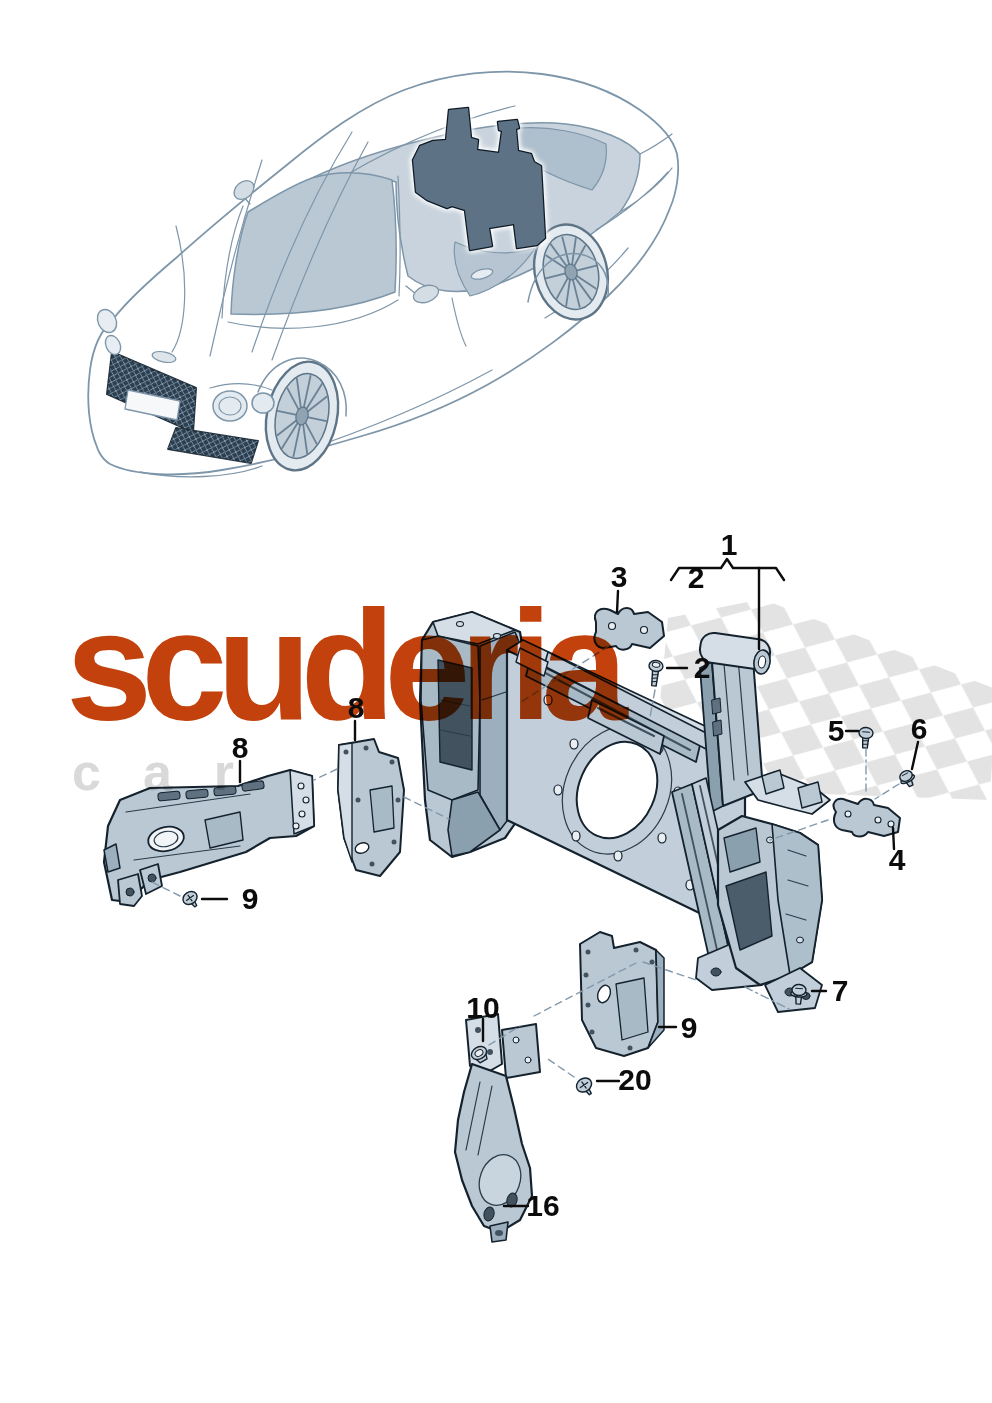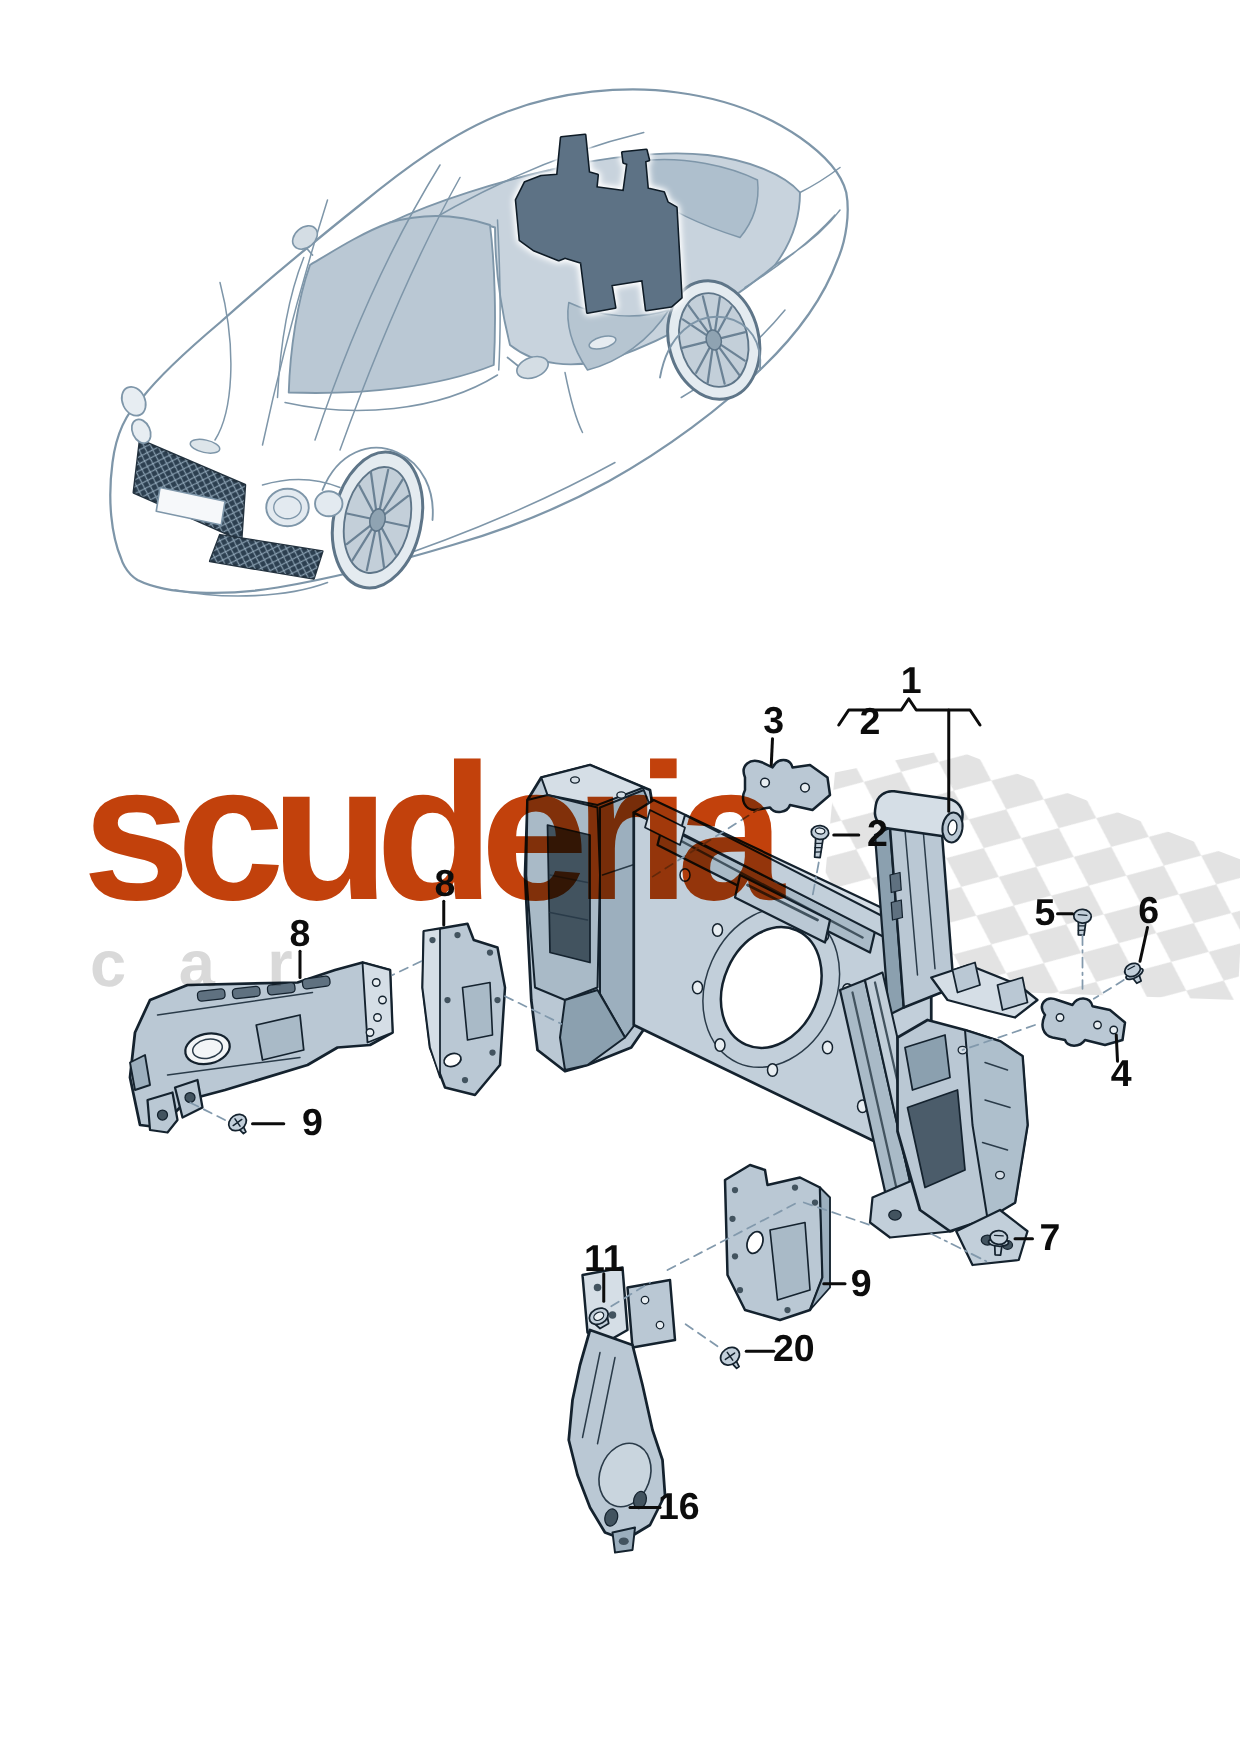--- a/index.html
+++ b/index.html
@@ -358,19 +358,19 @@
 <div class="callout" style="left:729px;top:545px">1</div>
 <div class="callout" style="left:696px;top:578px">2</div>
 <div class="callout" style="left:619px;top:577px">3</div>
 <div class="callout" style="left:702px;top:668px">2</div>
 <div class="callout" style="left:836px;top:731px">5</div>
 <div class="callout" style="left:919px;top:729px">6</div>
 <div class="callout" style="left:897px;top:860px">4</div>
 <div class="callout" style="left:840px;top:991px">7</div>
 <div class="callout" style="left:356px;top:708px">8</div>
 <div class="callout" style="left:689px;top:1028px">9</div>
-<div class="callout" style="left:483px;top:1008px">11</div>
+<div class="callout" style="left:483px;top:1008px">10</div>
 <div class="callout" style="left:635px;top:1080px">20</div>
 <div class="callout" style="left:240px;top:748px">8</div>
 <div class="callout" style="left:543px;top:1206px">16</div>
 <div class="callout" style="left:250px;top:899px">9</div>
 
 </div>
 
 </body></html>

